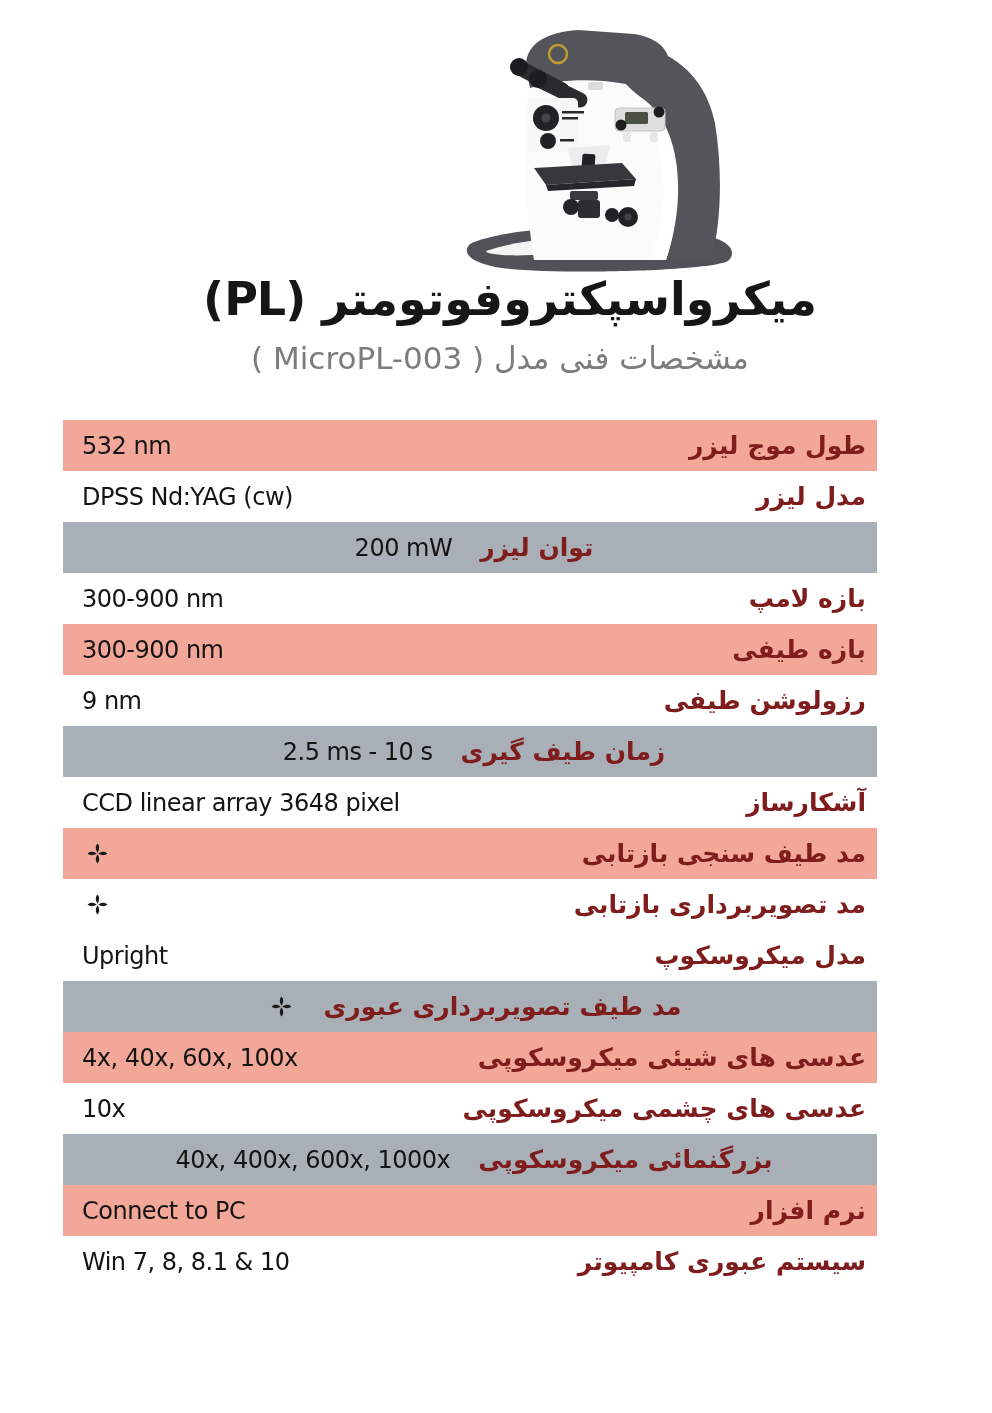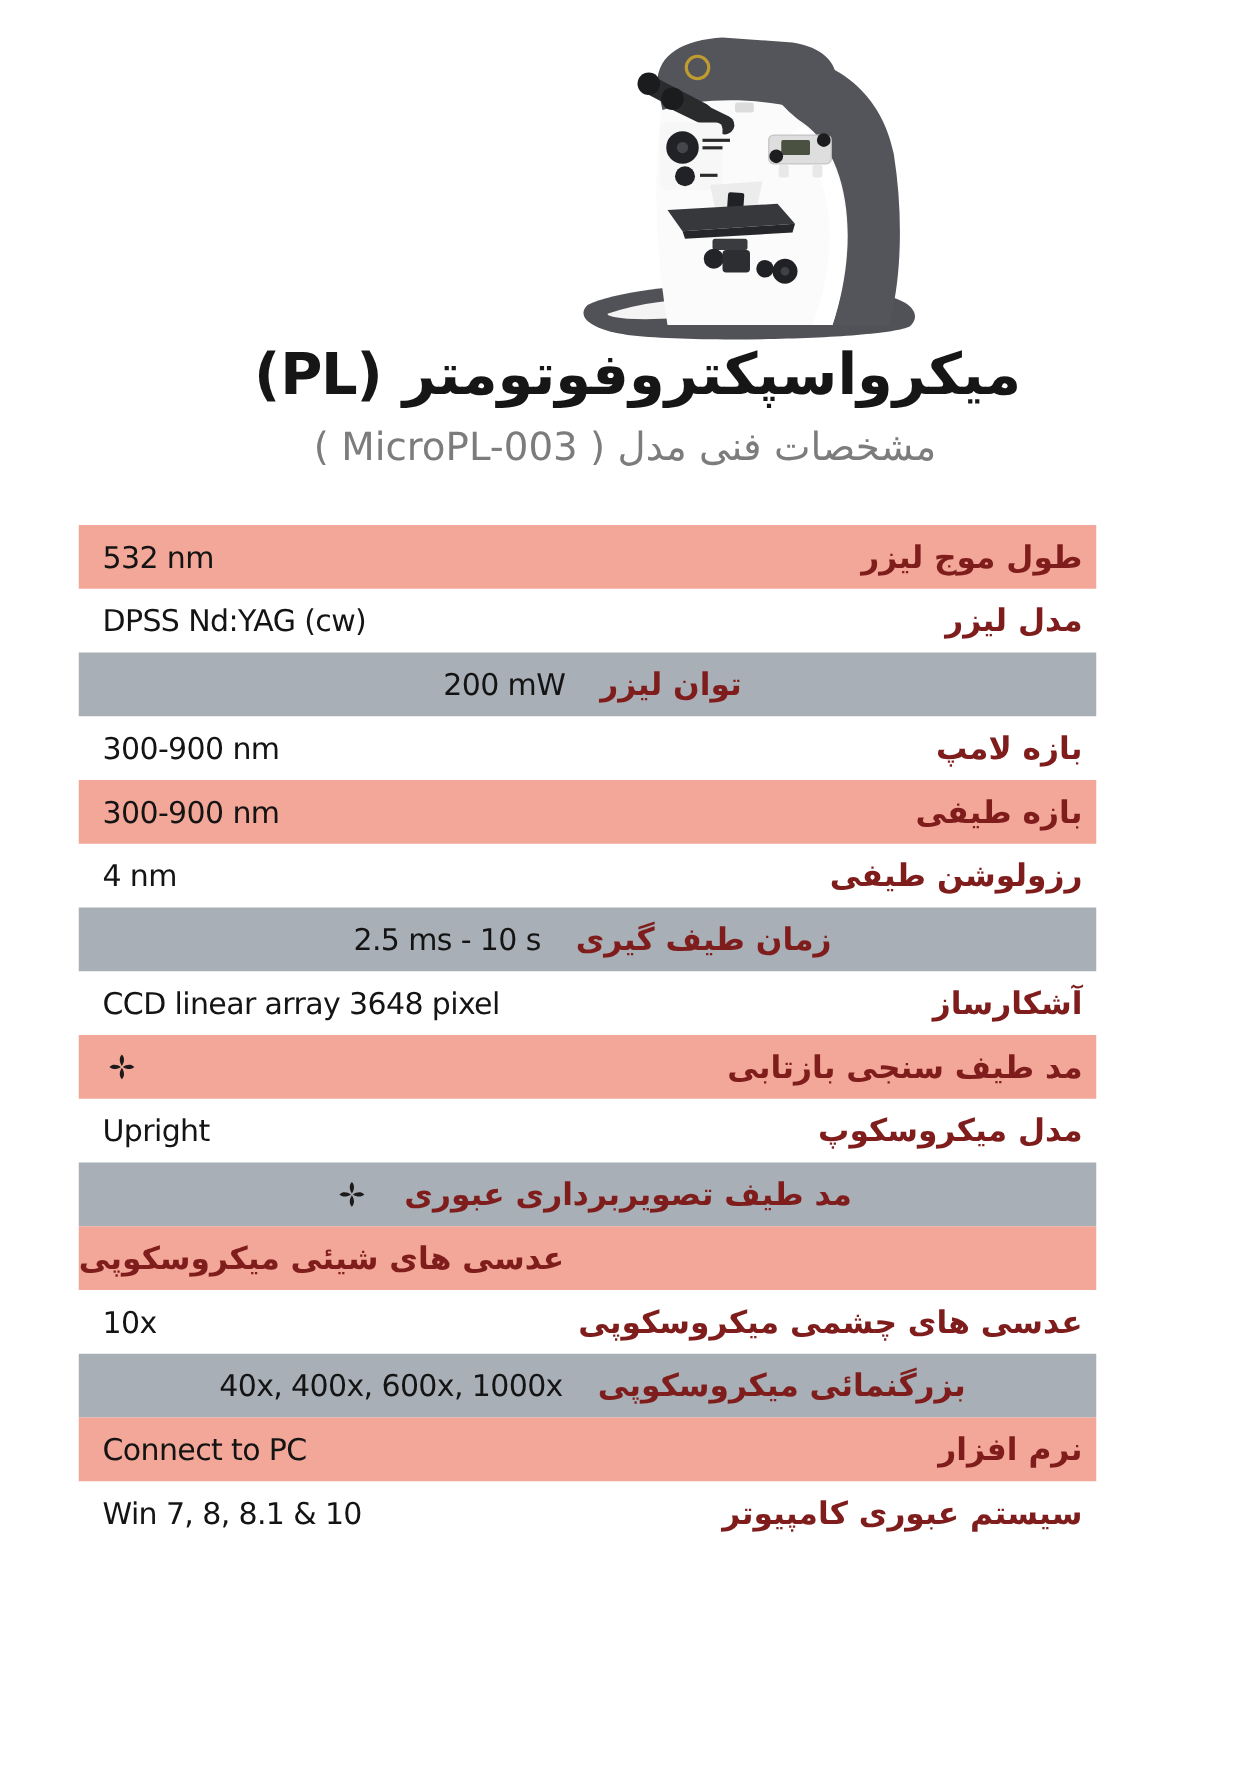--- a/index.html
+++ b/index.html
@@ -120,21 +120,21 @@
     </div>
     <div class="row band-white">
       <div class="value">300-900 nm</div>
       <div class="label" dir="rtl">بازه لامپ</div>
     </div>
     <div class="row band-salmon">
       <div class="value">300-900 nm</div>
       <div class="label" dir="rtl">بازه طیفی</div>
     </div>
     <div class="row band-white">
-      <div class="value">4 nm</div>
+      <div class="value">9 nm</div>
       <div class="label" dir="rtl">رزولوشن طیفی</div>
     </div>
     <div class="row band-gray">
       <div class="value">2.5 ms - 10 s</div>
       <div class="label" dir="rtl">زمان طیف گیری</div>
     </div>
     <div class="row band-white">
       <div class="value">CCD linear array 3648 pixel</div>
       <div class="label" dir="rtl">آشکارساز</div>
     </div>
@@ -145,37 +145,51 @@
             <path d="M12 11.3 C10.2 8.6 9.8 5.4 12 3.2 C14.2 5.4 13.8 8.6 12 11.3 Z"></path>
             <path d="M12 11.3 C10.2 8.6 9.8 5.4 12 3.2 C14.2 5.4 13.8 8.6 12 11.3 Z" transform="rotate(90 12 12)"></path>
             <path d="M12 11.3 C10.2 8.6 9.8 5.4 12 3.2 C14.2 5.4 13.8 8.6 12 11.3 Z" transform="rotate(180 12 12)"></path>
             <path d="M12 11.3 C10.2 8.6 9.8 5.4 12 3.2 C14.2 5.4 13.8 8.6 12 11.3 Z" transform="rotate(270 12 12)"></path>
           </g>
         </svg>
       </div>
       <div class="label" dir="rtl">مد  طیف سنجی بازتابی</div>
     </div>
     <div class="row band-white">
+      <div class="value">
+        <svg class="mode-icon" viewBox="0 0 24 24">
+          <g fill="#1b1b1b">
+            <path d="M12 11.3 C10.2 8.6 9.8 5.4 12 3.2 C14.2 5.4 13.8 8.6 12 11.3 Z"></path>
+            <path d="M12 11.3 C10.2 8.6 9.8 5.4 12 3.2 C14.2 5.4 13.8 8.6 12 11.3 Z" transform="rotate(90 12 12)"></path>
+            <path d="M12 11.3 C10.2 8.6 9.8 5.4 12 3.2 C14.2 5.4 13.8 8.6 12 11.3 Z" transform="rotate(180 12 12)"></path>
+            <path d="M12 11.3 C10.2 8.6 9.8 5.4 12 3.2 C14.2 5.4 13.8 8.6 12 11.3 Z" transform="rotate(270 12 12)"></path>
+          </g>
+        </svg>
+      </div>
+      <div class="label" dir="rtl">مد  تصویربرداری بازتابی</div>
+    </div>
+    <div class="row band-white">
       <div class="value">Upright</div>
       <div class="label" dir="rtl">مدل میکروسکوپ</div>
     </div>
     <div class="row band-gray">
       <div class="value">
         <svg class="mode-icon" viewBox="0 0 24 24">
           <g fill="#1b1b1b">
             <path d="M12 11.3 C10.2 8.6 9.8 5.4 12 3.2 C14.2 5.4 13.8 8.6 12 11.3 Z"></path>
             <path d="M12 11.3 C10.2 8.6 9.8 5.4 12 3.2 C14.2 5.4 13.8 8.6 12 11.3 Z" transform="rotate(90 12 12)"></path>
             <path d="M12 11.3 C10.2 8.6 9.8 5.4 12 3.2 C14.2 5.4 13.8 8.6 12 11.3 Z" transform="rotate(180 12 12)"></path>
             <path d="M12 11.3 C10.2 8.6 9.8 5.4 12 3.2 C14.2 5.4 13.8 8.6 12 11.3 Z" transform="rotate(270 12 12)"></path>
           </g>
         </svg>
       </div>
       <div class="label" dir="rtl">مد  طیف تصویربرداری عبوری</div>
     </div>
     <div class="row band-salmon">
+      <div class="value">4x, 40x, 60x, 100x</div>
       <div class="label" dir="rtl">عدسی های شیئی میکروسکوپی</div>
     </div>
     <div class="row band-white">
       <div class="value">10x</div>
       <div class="label" dir="rtl">عدسی های چشمی میکروسکوپی</div>
     </div>
     <div class="row band-gray">
       <div class="value">40x, 400x, 600x, 1000x</div>
       <div class="label" dir="rtl">بزرگنمائی میکروسکوپی</div>
     </div>

